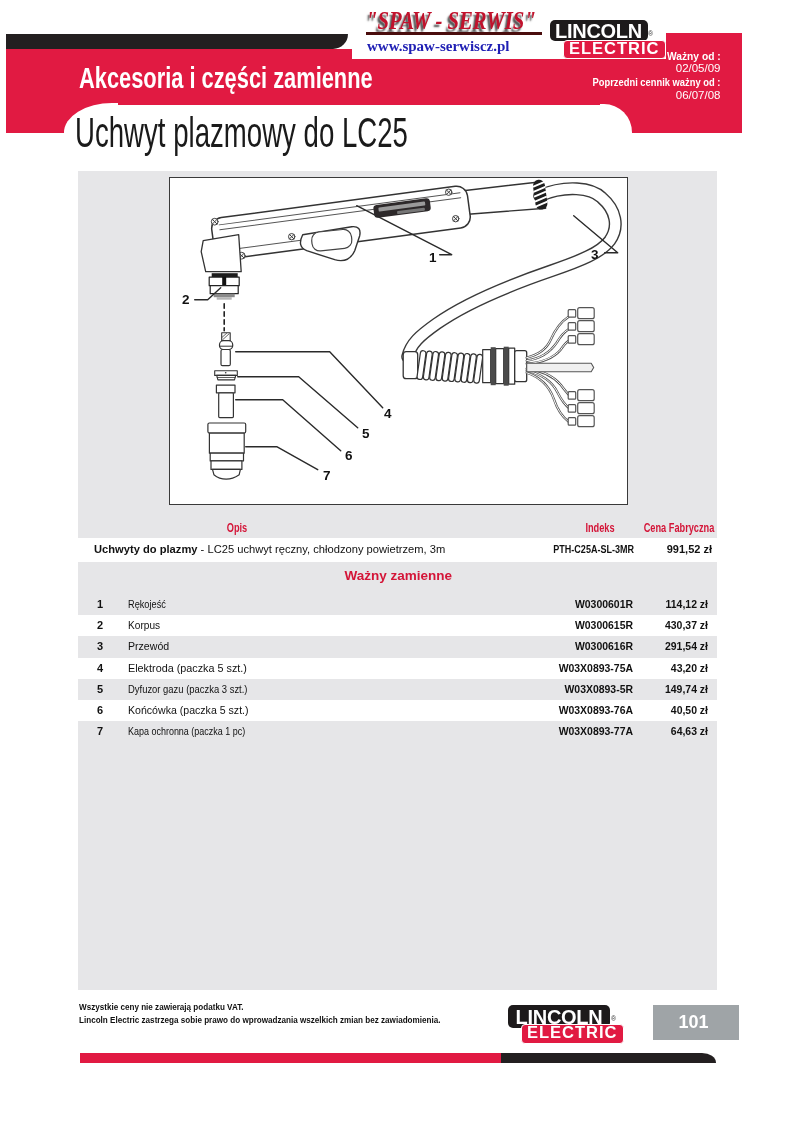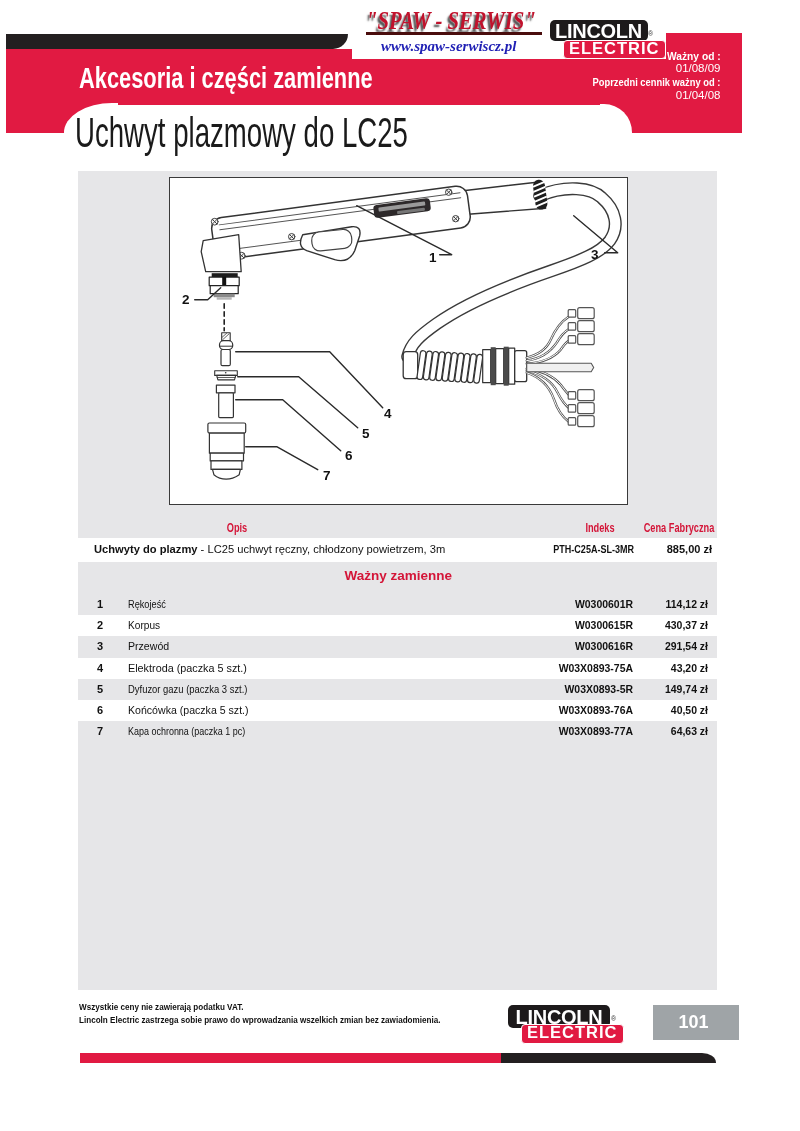--- a/index.html
+++ b/index.html
@@ -16,30 +16,30 @@
 <div class="abs red" style="left:6px;top:103px;width:112px;height:29.5px;"></div>
 <div class="abs" style="left:64px;top:103px;width:54px;height:29.5px;background:#fff;border-top-left-radius:48px 29.5px;"></div>
 <div class="abs red" style="left:600px;top:104px;width:142px;height:28.5px;"></div>
 <div class="abs" style="left:600px;top:104px;width:32px;height:28.5px;background:#fff;border-top-right-radius:28px 28.5px;"></div>
 <div class="abs red" style="left:666px;top:33px;width:76px;height:100px;"></div>
 
 <div class="abs" style="left:352px;top:0;width:314px;height:59px;background:#fff;"></div>
 
 <div class="abs" style="left:366px;top:8px;font-family:'Liberation Serif',serif;font-style:italic;font-weight:bold;font-size:25px;line-height:25px;color:#c0122c;white-space:nowrap;text-shadow:-2.5px 2.5px 2px rgba(60,60,60,0.9);transform:scaleX(0.83);transform-origin:left top;">"SPAW - SERWIS"</div>
 <div class="abs" style="left:366px;top:31.8px;width:176px;height:2.8px;background:#4a0d0d;"></div>
-<div class="abs" style="left:381px;top:39.4px;font-family:'Liberation Serif',serif;font-style:italic;font-weight:bold;font-size:15px;line-height:15px;color:#1f1fb4;white-space:nowrap;">www.spaw-serwiscz.pl</div>
+<div class="abs" style="left:367px;top:39.4px;font-family:'Liberation Serif',serif;font-weight:bold;font-size:15px;line-height:15px;color:#1f1fb4;white-space:nowrap;">www.spaw-serwiscz.pl</div>
 
 <div class="abs" style="left:549.5px;top:20px;width:98px;height:20.5px;background:#1d1a1b;border-radius:5px;color:#fff;font-weight:bold;font-size:20px;line-height:22px;text-align:center;letter-spacing:-0.3px;">LINCOLN</div>
 <div class="abs" style="left:648px;top:30px;font-size:7px;color:#333;">®</div>
 <div class="abs red" style="left:562.5px;top:40px;width:103.5px;height:18.6px;border:1.6px solid #fff;box-sizing:border-box;border-radius:4px;color:#fff;font-weight:bold;font-size:16.5px;line-height:15px;text-align:center;letter-spacing:1px;">ELECTRIC</div>
 
 <div class="abs" style="right:79.5px;top:49.6px;color:#fff;font-weight:bold;font-size:11px;line-height:13.2px;white-space:nowrap;transform:scaleX(0.93);transform-origin:right top;">Ważny od :</div>
-<div class="abs" style="right:79.5px;top:61.6px;color:#fff;font-size:11.5px;line-height:13.2px;white-space:nowrap;">01/08/09</div>
+<div class="abs" style="right:79.5px;top:61.6px;color:#fff;font-size:11.5px;line-height:13.2px;white-space:nowrap;">02/05/09</div>
 <div class="abs" style="right:79.5px;top:76.1px;color:#fff;font-weight:bold;font-size:11px;line-height:13.2px;white-space:nowrap;transform:scaleX(0.85);transform-origin:right top;">Poprzedni cennik ważny od :</div>
-<div class="abs" style="right:79.5px;top:89.1px;color:#fff;font-size:11.5px;line-height:13.2px;white-space:nowrap;">01/04/08</div>
+<div class="abs" style="right:79.5px;top:89.1px;color:#fff;font-size:11.5px;line-height:13.2px;white-space:nowrap;">06/07/08</div>
 
 <div class="abs" style="left:79px;top:63.3px;color:#fff;font-weight:bold;font-size:29.5px;line-height:29.5px;white-space:nowrap;transform:scaleX(0.74);transform-origin:left top;">Akcesoria i części zamienne</div>
 
 <div class="abs" style="left:75px;top:110.9px;color:#1a1a1a;font-size:43px;line-height:43px;white-space:nowrap;transform:scaleX(0.642);transform-origin:left top;">Uchwyt plazmowy do LC25</div>
 
 <div class="abs" style="left:78px;top:171px;width:639px;height:819px;background:#e6e6e8;"></div>
 <div class="abs" style="left:169px;top:177px;width:459px;height:327.5px;background:#fff;border:1.3px solid #3a3a3a;box-sizing:border-box;" id="drawbox">
 <svg width="456" height="325" viewBox="0 0 456 325" style="position:absolute;left:0;top:0;">
 <g transform="translate(-170.3,-178.3)" fill="none" stroke-linejoin="round" stroke-linecap="round">
 
@@ -200,21 +200,21 @@
 </svg>
 </div>
 
 <div class="abs redtx" style="left:187px;top:521.2px;width:100px;text-align:center;font-weight:bold;font-size:12.3px;line-height:14px;transform:scaleX(0.75);transform-origin:center top;">Opis</div>
 <div class="abs redtx" style="left:550px;top:521.2px;width:100px;text-align:center;font-weight:bold;font-size:12.3px;line-height:14px;transform:scaleX(0.75);transform-origin:center top;">Indeks</div>
 <div class="abs redtx" style="left:628.5px;top:521.2px;width:100px;text-align:center;font-weight:bold;font-size:12.3px;line-height:14px;transform:scaleX(0.75);transform-origin:center top;">Cena Fabryczna</div>
 
 <div class="abs" style="left:78px;top:538px;width:639px;height:24px;background:#fff;"></div>
 <div class="abs" style="left:94px;top:542.5px;font-size:11.5px;line-height:13px;color:#111;white-space:nowrap;transform:scaleX(0.97);transform-origin:left top;"><b>Uchwyty do plazmy</b> - LC25 uchwyt ręczny, chłodzony powietrzem, 3m</div>
 <div class="abs" style="left:500px;top:542.5px;width:134px;text-align:right;font-weight:bold;font-size:11px;line-height:13px;color:#111;transform:scaleX(0.82);transform-origin:right top;">PTH-C25A-SL-3MR</div>
-<div class="abs" style="left:600px;top:542.5px;width:112px;text-align:right;font-weight:bold;font-size:11px;line-height:13px;color:#111;transform:scaleX(1);transform-origin:right top;">885,00 zł</div>
+<div class="abs" style="left:600px;top:542.5px;width:112px;text-align:right;font-weight:bold;font-size:11px;line-height:13px;color:#111;transform:scaleX(1);transform-origin:right top;">991,52 zł</div>
 
 <div class="abs redtx" style="left:344.5px;top:567.6px;width:100px;text-align:center;font-weight:bold;font-size:13.5px;line-height:15px;white-space:nowrap;">Ważny zamienne</div>
 
 <div class="abs" style="left:78px;top:594.0px;width:639px;height:21.2px;background:#e6e6e8;font-size:11px;line-height:21.2px;color:#111;">
   <div class="abs" style="left:12px;width:20px;text-align:center;font-weight:bold;">1</div>
   <div class="abs" style="left:49.5px;font-size:11.5px;transform:scaleX(0.8);transform-origin:left top;white-space:nowrap;">Rękojeść</div>
   <div class="abs" style="left:402px;width:153px;text-align:right;font-weight:bold;transform:scaleX(0.95);transform-origin:right top;">W0300601R</div>
   <div class="abs" style="left:522px;width:108px;text-align:right;font-weight:bold;transform:scaleX(0.95);transform-origin:right top;">114,12 zł</div>
 </div>
 <div class="abs" style="left:78px;top:615.2px;width:639px;height:21.2px;background:#ffffff;font-size:11px;line-height:21.2px;color:#111;">

